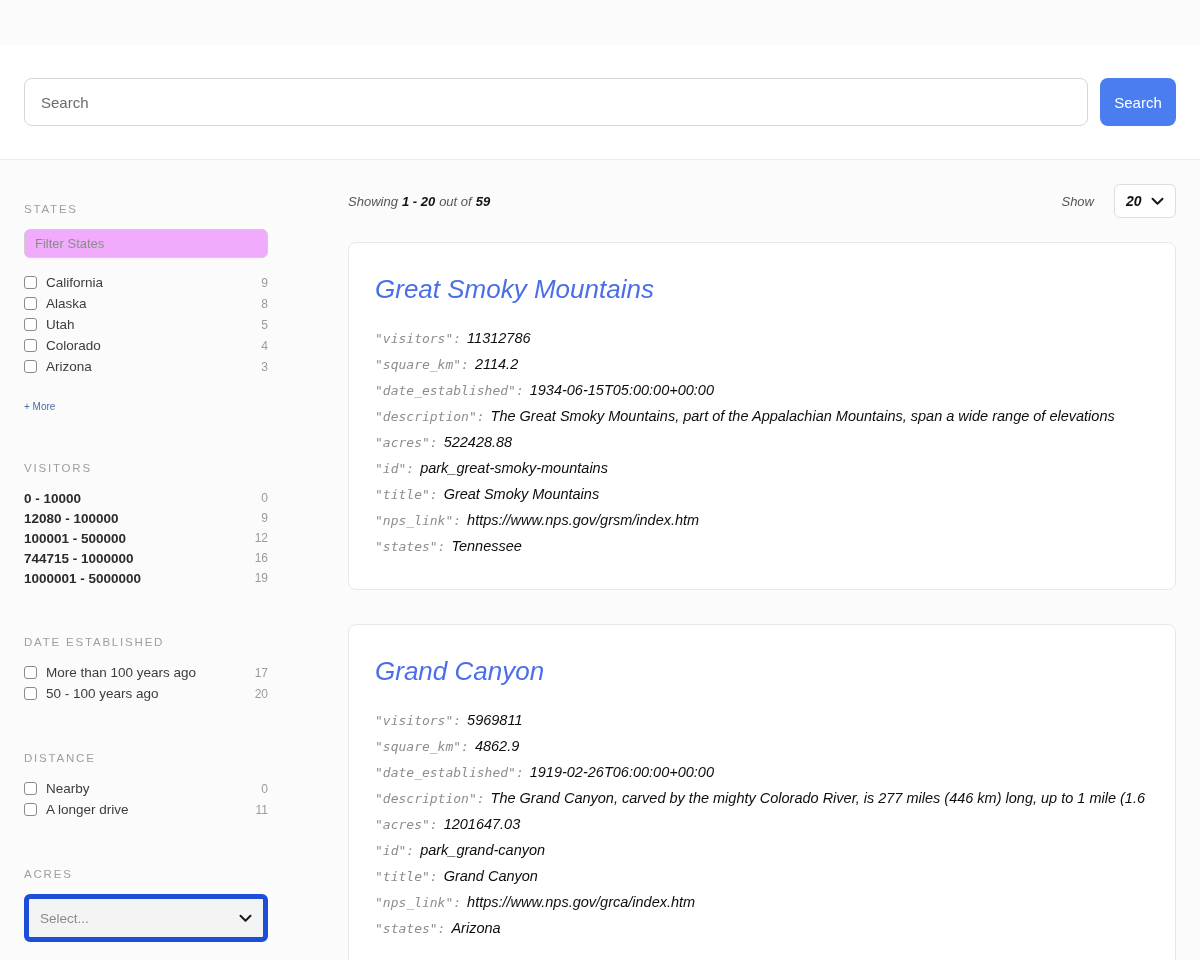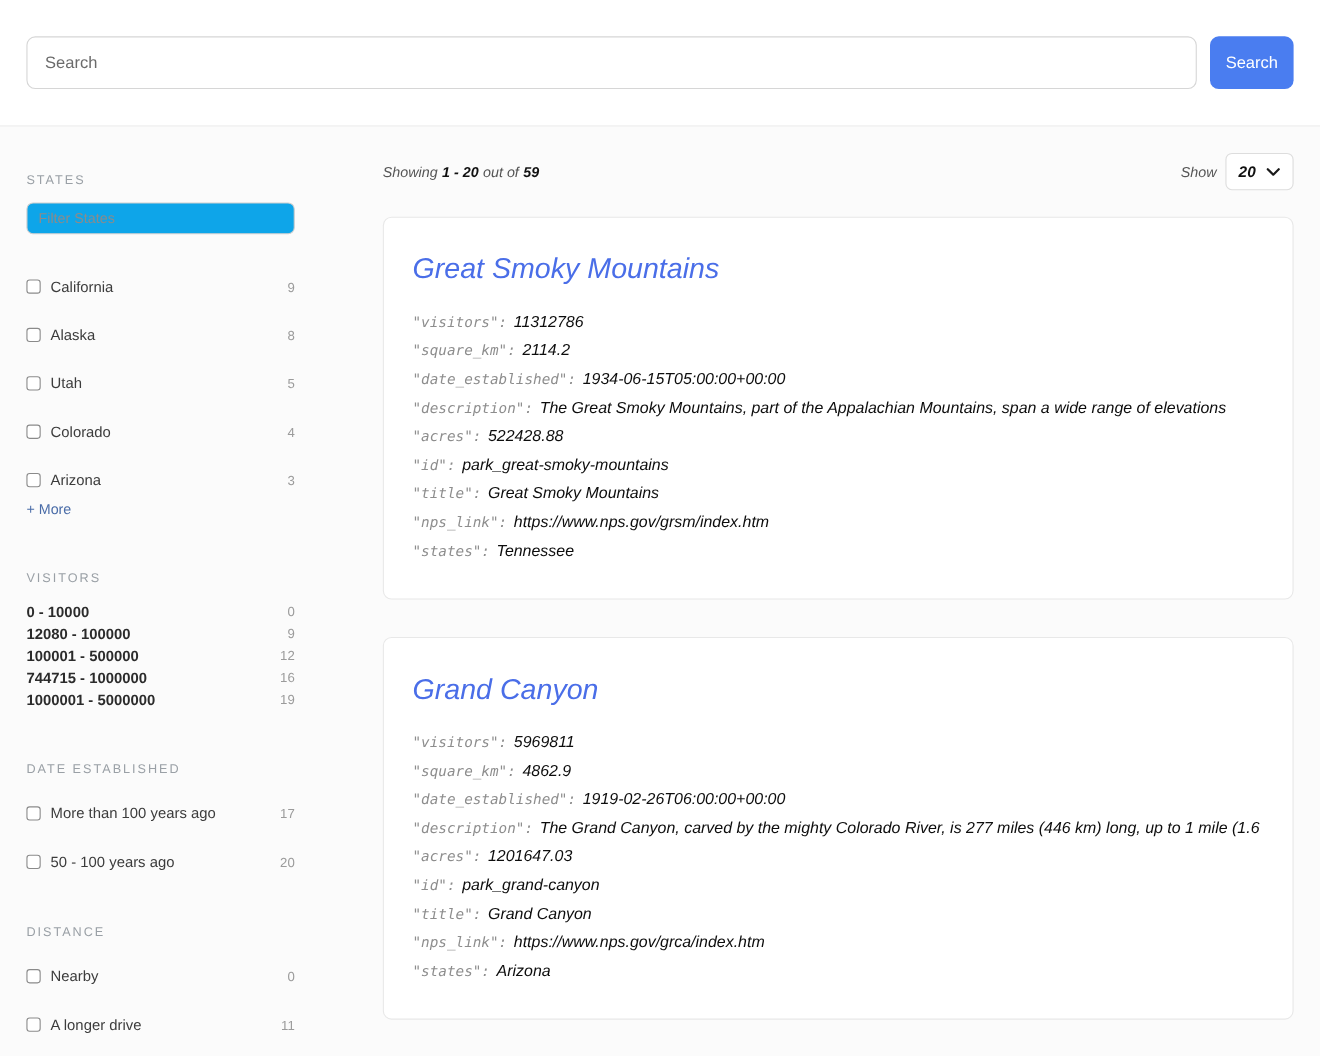--- a/index.html
+++ b/index.html
@@ -12,20 +12,21 @@
   }
 
   
   .topbar {
     background:#fff;
     border-bottom:1px solid #ececec;
     padding:33px 24px;
     display:flex;
     gap:12px;
     align-items:center;
+    margin-top:45px;
   }
   .search-input {
     flex:1;
     height:48px;
     border:1px solid #d6d6d6;
     border-radius:8px;
     padding:0 16px;
     font-size:15px;
     color:#333;
     font-family:"Liberation Sans", sans-serif;
@@ -64,32 +65,31 @@
     width:100%;
     height:29px;
     border:1px solid #cfcfcf;
     border-radius:6px;
     padding:0 10px;
     font-size:13px;
     color:#333;
     font-family:"Liberation Sans", sans-serif;
     outline:none;
     margin-bottom:14px;
-    background:#0ea5e9;
+    background:#f0abfc;
   }
   .filter-input::placeholder { color:#8b8b8b; }
 
   .crow {
     display:flex;
     align-items:center;
     height:21px;
     font-size:13.5px;
     color:#3c3c3c;
     cursor:pointer;
-    margin-top:23px;
   }
   .cbox {
     width:13px; height:13px;
     border:1px solid #8a8a8a;
     border-radius:3px;
     background:#fff;
     margin-right:9px;
     flex:none;
   }
   .ccount {
@@ -104,22 +104,22 @@
     height:20px;
     font-size:13.5px;
     font-weight:bold;
     color:#2b2b2b;
     cursor:pointer;
   }
   .vrow .ccount { font-weight:normal; }
 
   .more-link {
     display:inline-block;
-    margin-top:8px;
-    font-size:13px;
+    margin-top:24px;
+    font-size:10px;
     color:#4a6ca8;
     text-decoration:none;
     cursor:pointer;
   }
 
   .select-box {
     width:100%;
     height:48px;
     background:#f4f4f4;
     border:5px solid #1d4ed8;
@@ -142,21 +142,21 @@
     height:34px;
   }
   .stats {
     font-size:13px;
     color:#555;
     display:flex;
     gap:4px;
     align-items:baseline;
   }
   .stats b { color:#111; }
-  .show-wrap { display:flex; align-items:center; gap:8px; }
+  .show-wrap { display:flex; align-items:center; gap:20px; }
   .show-label { font-size:13px; color:#555; }
   .show-select {
     height:34px;
     min-width:62px;
     background:#fff;
     border:1px solid #ddd;
     border-radius:6px;
     display:flex;
     align-items:center;
     gap:9px;

